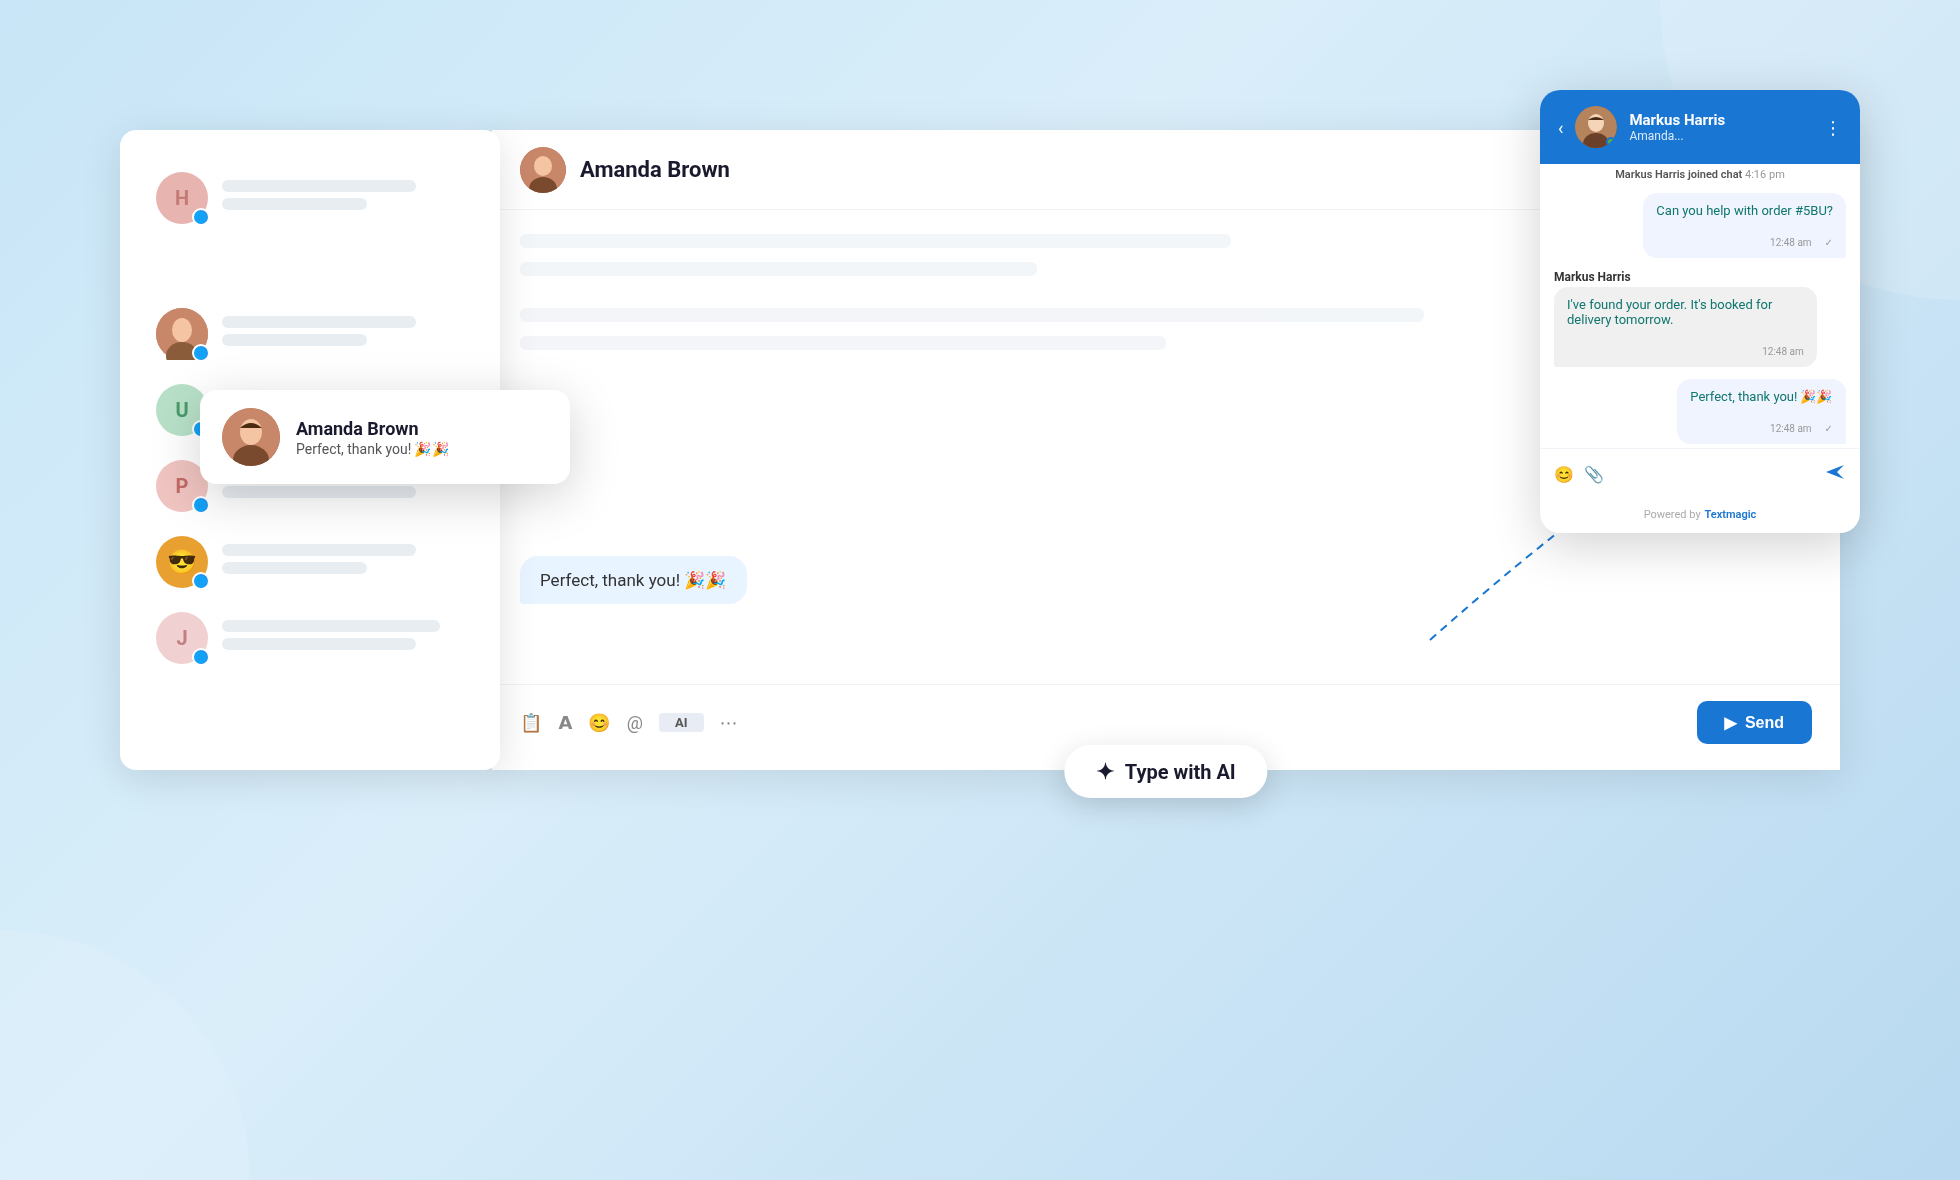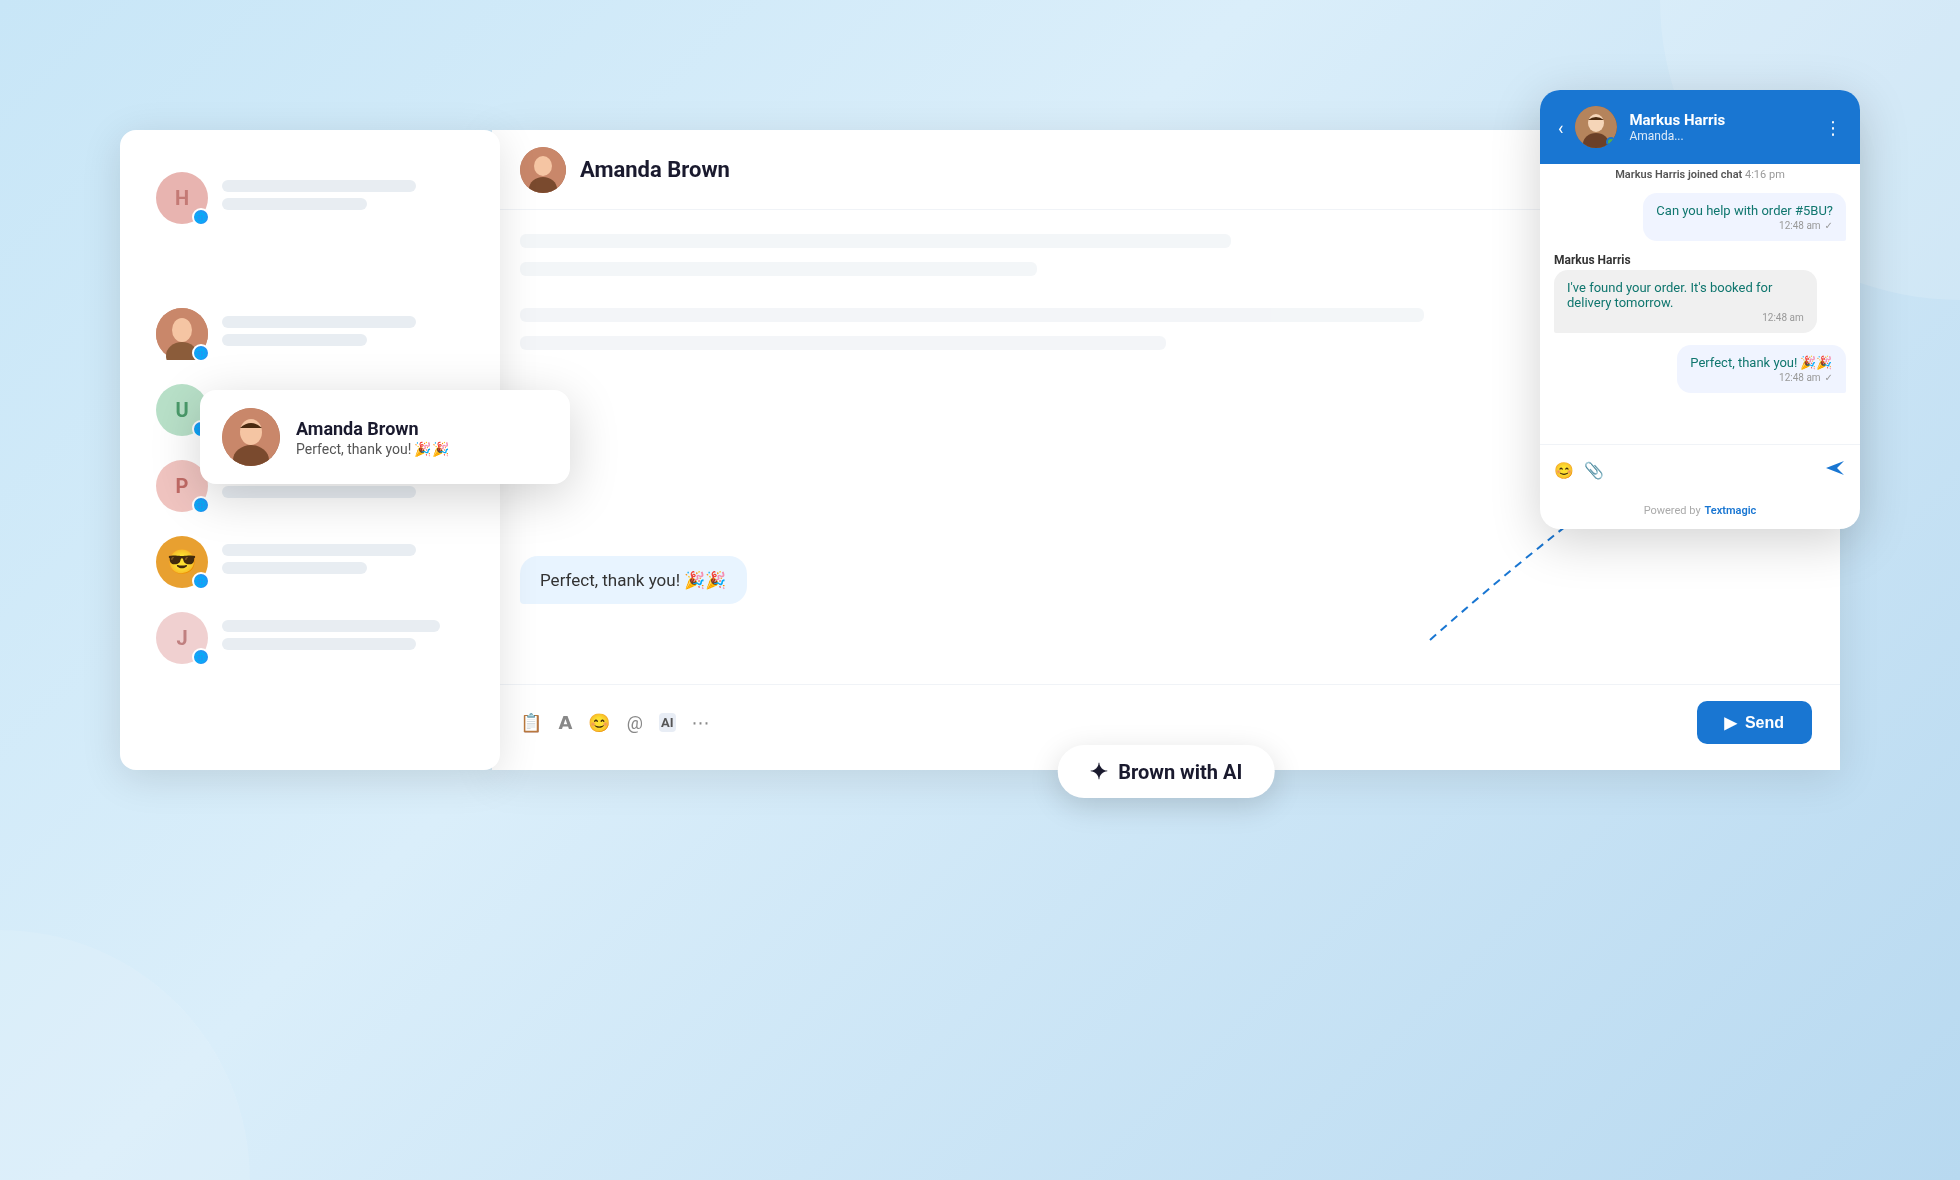--- a/index.html
+++ b/index.html
@@ -374,25 +374,25 @@
 
     .mobile-bubble-text {
       font-size: 13px;
       color: #0f766e;
     }
 
     .mobile-bubble-meta {
       font-size: 10px;
       color: #999;
       text-align: right;
-      margin-top: 2px;
+      margin-top: 19px;
       display: flex;
       align-items: center;
       justify-content: flex-end;
-      gap: 4px;
+      gap: 13px;
     }
 
     .mobile-agent-name {
       font-size: 12px;
       font-weight: 700;
       color: #333;
       margin-bottom: 3px;
     }
 
     .mobile-agent-bubble {
@@ -585,32 +585,32 @@
 
       <div style="height:40px;"></div>
     </div>
 
     <div class="message-input-area">
       <div class="input-toolbar">
         <span class="toolbar-icon" title="note">📋</span>
         <span class="toolbar-icon" title="format">𝗔</span>
         <span class="toolbar-icon" title="emoji">😊</span>
         <span class="toolbar-icon" title="mention">@</span>
-        <span class="toolbar-icon" title="AI" style="background:#e8edf5;border-radius:4px;padding:2px 2px;font-size:13px;font-weight:700;color:#555;">AI</span>
+        <span class="toolbar-icon" title="AI" style="background:#e8edf5;border-radius:4px;padding:2px 16px;font-size:13px;font-weight:700;color:#555;">AI</span>
         <span class="toolbar-icon" title="more">⋯</span>
         <button class="send-button">
           <span>▶</span>
           <span>Send</span>
         </button>
       </div>
     </div>
 
     <div class="reply-ai-btn" style="position:absolute;bottom:-28px;left:50%;transform:translateX(-50%);">
       <span class="ai-sparkle">✦</span>
-      <span>Brown with AI</span>
+      <span>Type with AI</span>
     </div>
   </div>
 
 </div>
 
 <div class="mobile-chat" style="top:90px;right:100px;width:320px;">
   <div class="mobile-header">
     <span class="mobile-back">‹</span>
     <div class="mobile-avatar">
       <svg width="42" height="42" viewBox="0 0 42 42">

